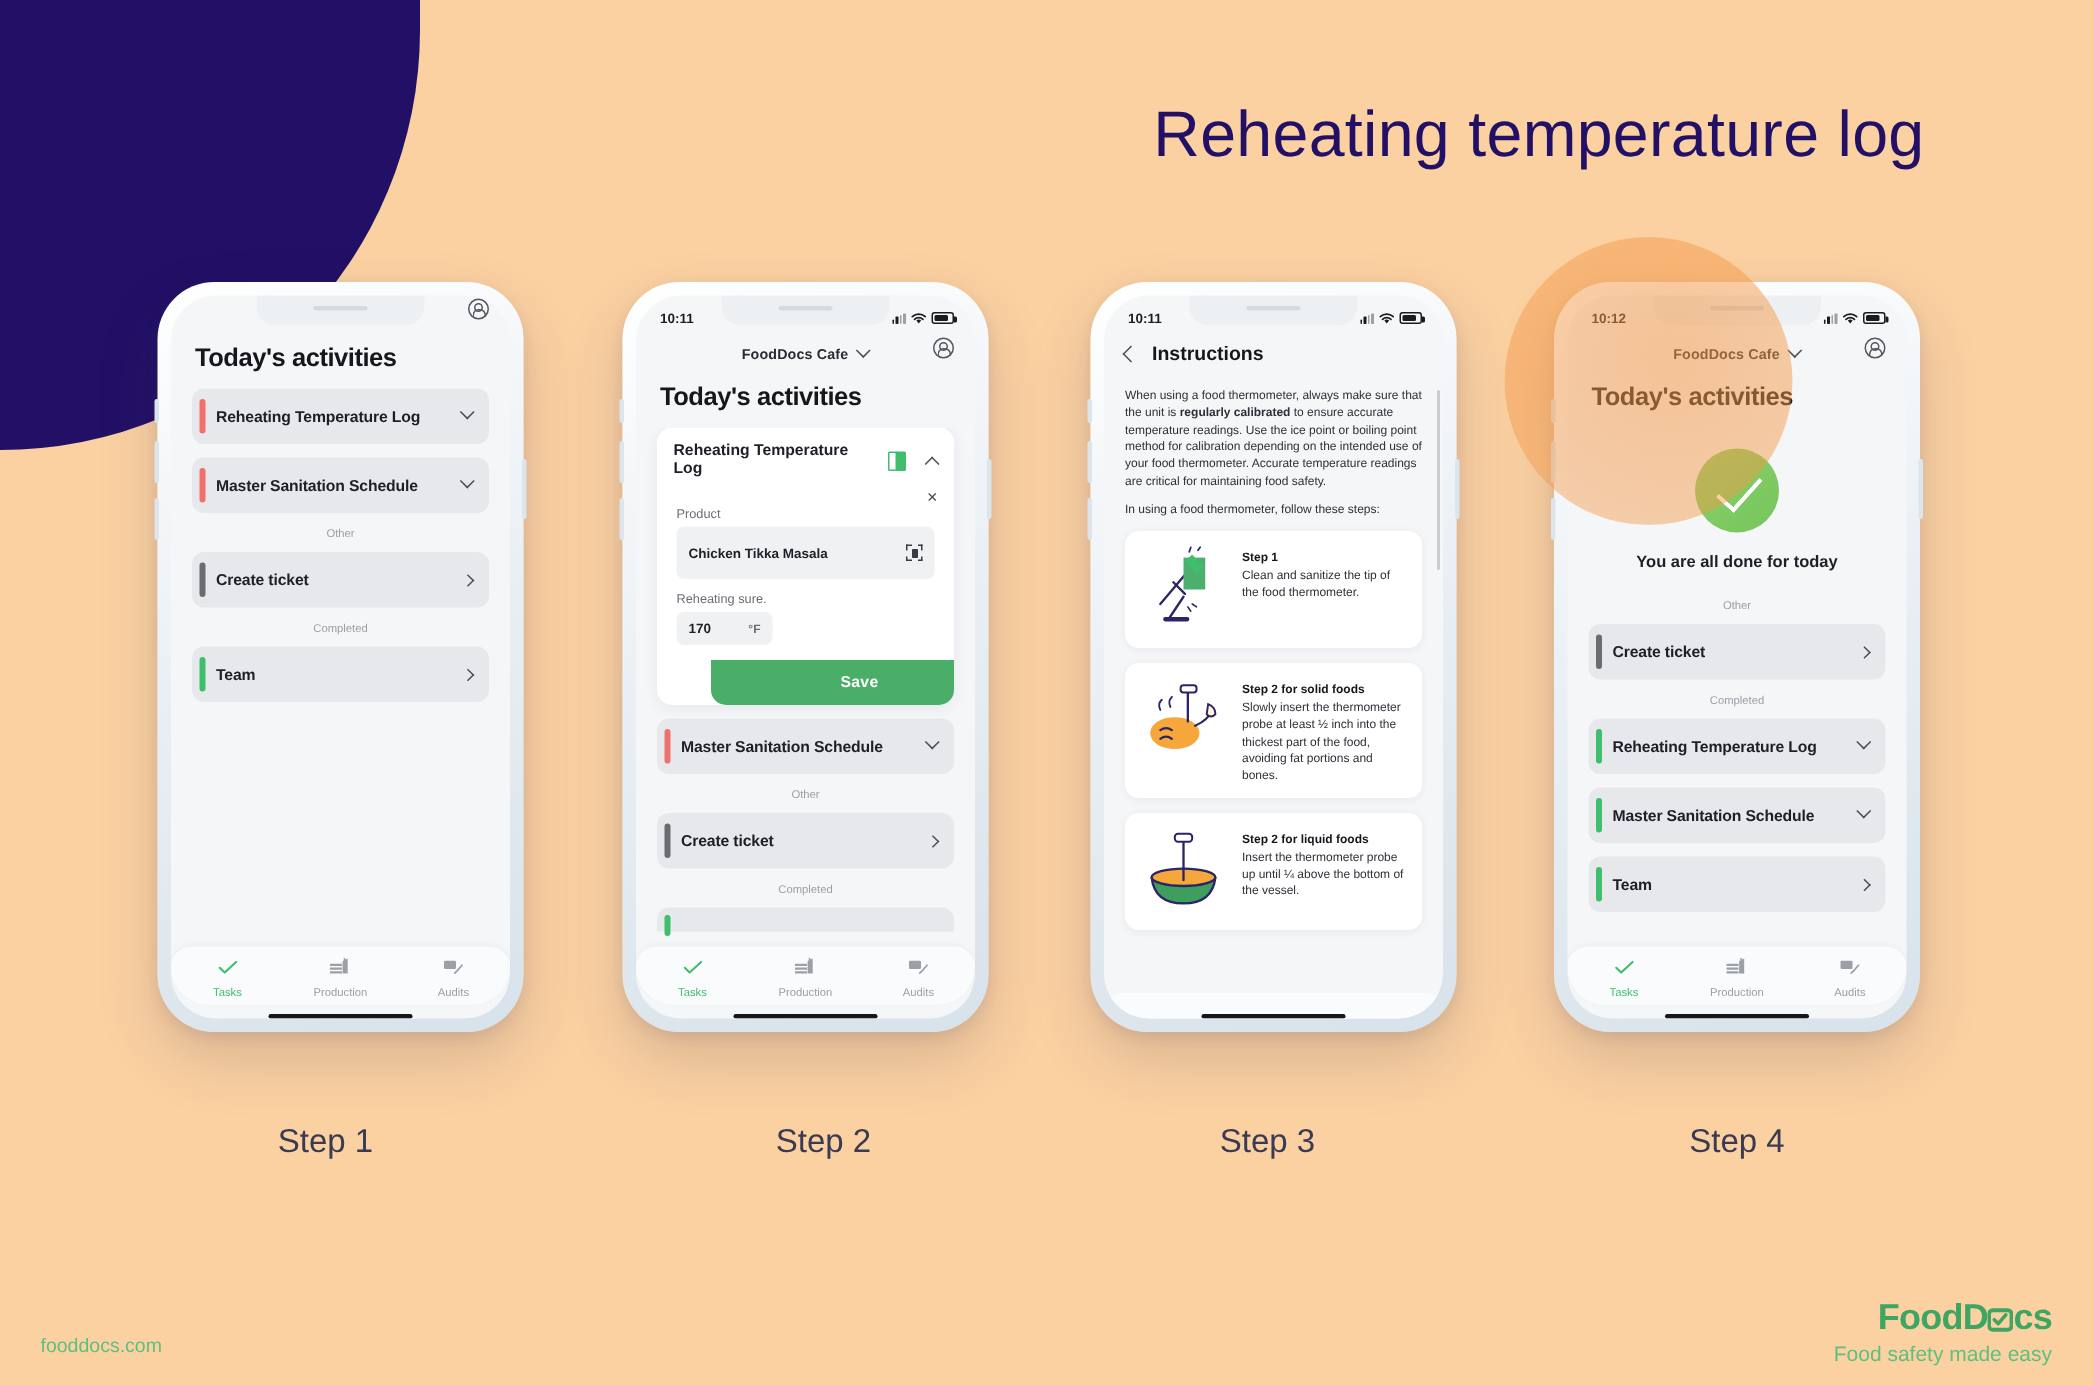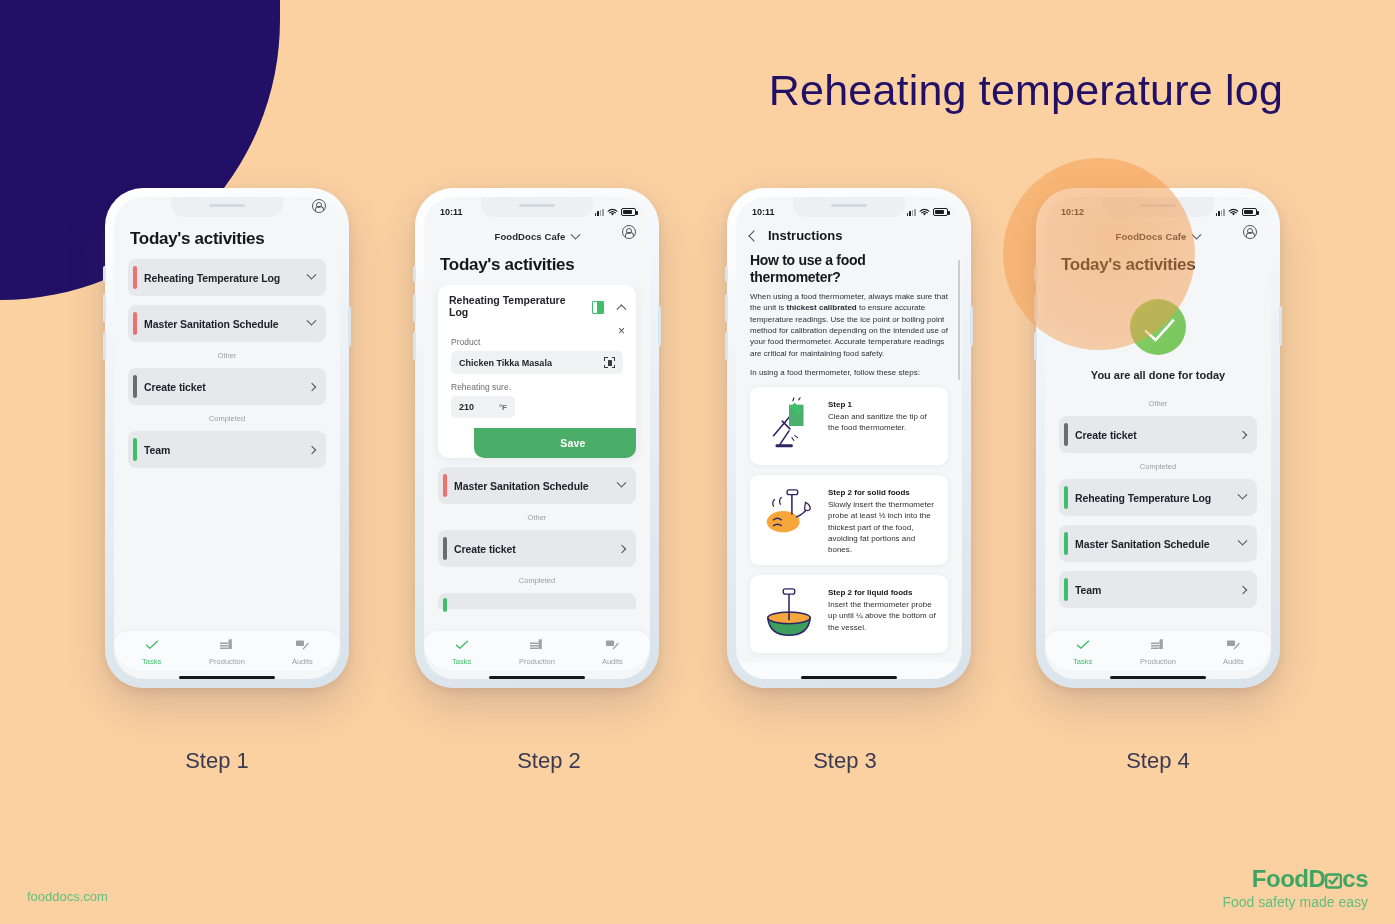--- a/index.html
+++ b/index.html
@@ -238,21 +238,21 @@
   .book-ic::after { right: 0; background: #3FBE6C; }
   .exp-head .sp { flex: 1; }
 
   .form-box { padding: 4px 13px 10px; position: relative; }
   .close-x {
     position: absolute; right: 11px; top: 0px;
     font-size: 12px; color: #4C4C55; cursor: pointer; line-height: 1;
   }
   .field-label { font-size: 8.5px; color: #6B6B75; margin: 8px 0 4px; }
   .input-full {
-    background: #F0F1F3; border-radius: 5px; height: 23px;
+    background: #F0F1F3; border-radius: 5px; height: 35px;
     display: flex; align-items: center; padding: 0 8px;
     font-size: 9px; font-weight: 600; color: #1F1F28;
   }
   .input-full .val { flex: 1; }
   .scan-ic { width: 11px; height: 11px; position: relative; }
   .scan-ic span {
     position: absolute; width: 3.5px; height: 3.5px; border: 1.2px solid #3A3A44;
   }
   .scan-ic span:nth-child(1){left:0;top:0;border-right:none;border-bottom:none;}
   .scan-ic span:nth-child(2){right:0;top:0;border-left:none;border-bottom:none;}
@@ -446,21 +446,21 @@
             <span class="val">Chicken Tikka Masala</span>
             <span class="scan-ic">
                 <span></span>
                 <span></span>
                 <span></span>
                 <span></span>
               </span>
           </div>
           <div class="field-label">Reheating sure.</div>
           <div class="input-temp">
-            <span>210</span>
+            <span>170</span>
             <span class="unit">°F</span>
           </div>
         </div>
         <button class="save-btn">Save</button>
       </div>
       <div class="task-row">
         <span class="bar red"></span>
         <span class="task-label">Master Sanitation Schedule</span>
         <span class="chev dn"></span>
       </div>
@@ -530,22 +530,21 @@
           </svg>
         <span class="batt"></span>
       </span>
     </div>
     <div class="instr-head">
       <span class="chev lt"></span>
       <span class="ttl">Instructions</span>
     </div>
     <div class="instr-body">
       <div class="scrollbar-v"></div>
-      <div class="q-title">How to use a food thermometer?</div>
-      <p class="p-body"><span>When using a food thermometer, always make sure that the unit is </span><b>thickest calibrated</b><span> to ensure accurate temperature readings. Use the ice point or boiling point method for calibration depending on the intended use of your food thermometer. Accurate temperature readings are critical for maintaining food safety.</span></p>
+      <p class="p-body"><span>When using a food thermometer, always make sure that the unit is </span><b>regularly calibrated</b><span> to ensure accurate temperature readings. Use the ice point or boiling point method for calibration depending on the intended use of your food thermometer. Accurate temperature readings are critical for maintaining food safety.</span></p>
       <p class="p-lead">In using a food thermometer, follow these steps:</p>
 
       <div class="step-card">
         <svg class="ill" viewBox="0 0 60 60">
           <path d="M14 40 L36 14" stroke="#2B2566" stroke-width="1.6" fill="none" stroke-linecap="round"></path>
           <path d="M30 8 L45 8 L45 30 L30 30 Z" fill="#4CAF6D"></path>
           <path d="M31 10 L36 6 L44 14 L39 19 Z" fill="#3FBE6C"></path>
           <path d="M23 25 L31 33" stroke="#2B2566" stroke-width="1.6" fill="none" stroke-linecap="round"></path>
           <path d="M20 50 L30 35" stroke="#2B2566" stroke-width="1.6" fill="none" stroke-linecap="round"></path>
           <rect x="16" y="49" width="18" height="3" rx="1.4" fill="#2B2566"></rect>

